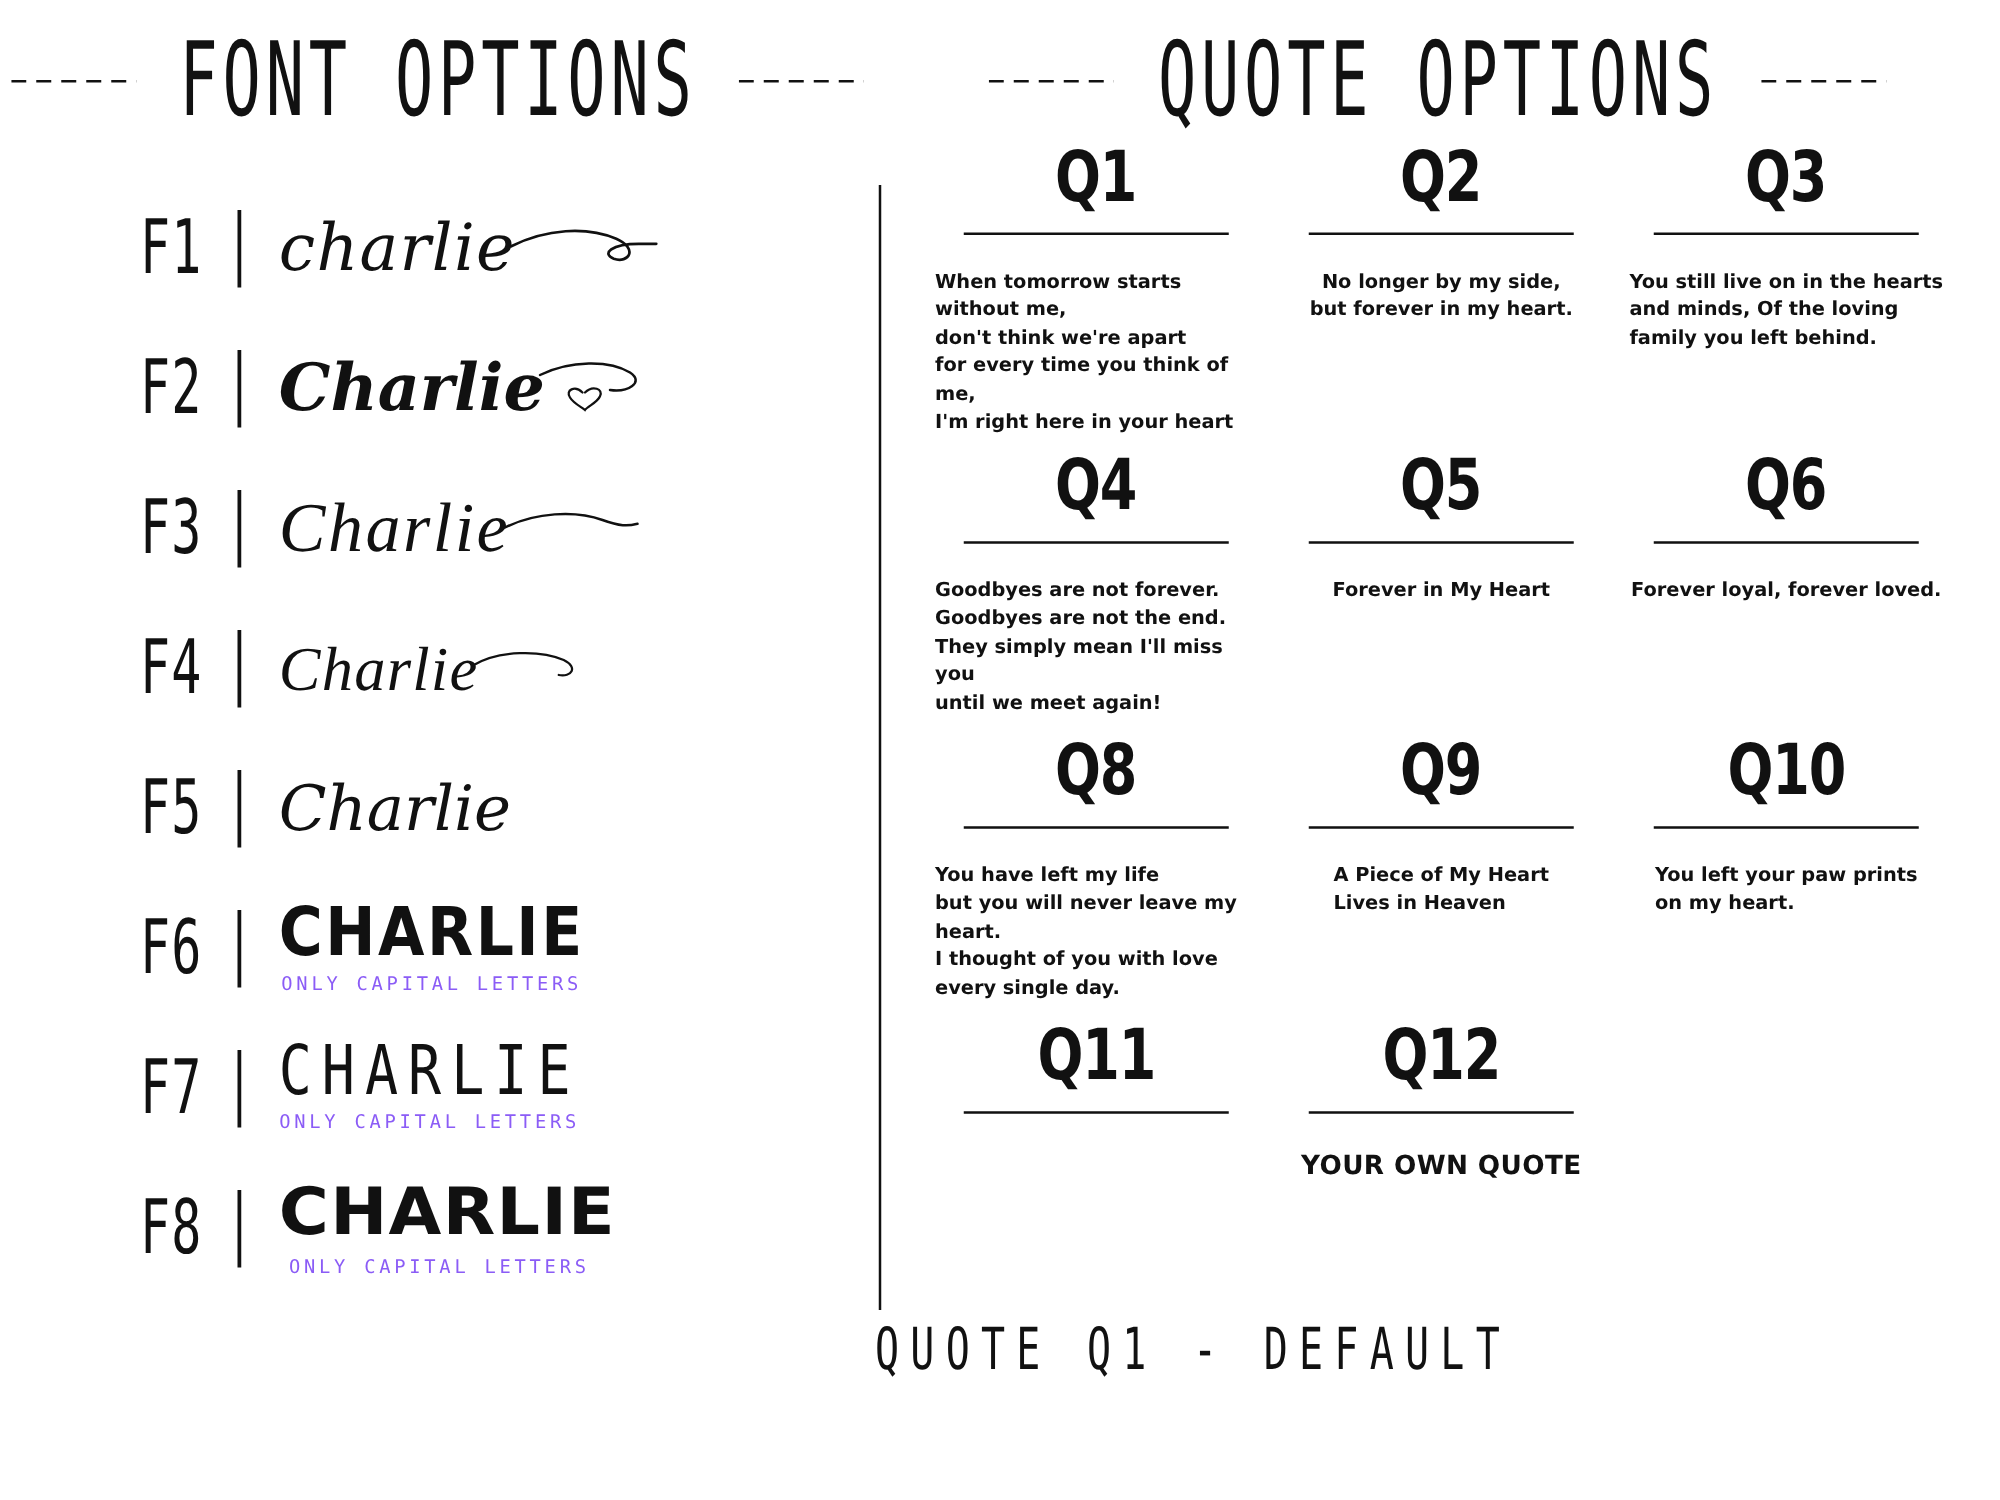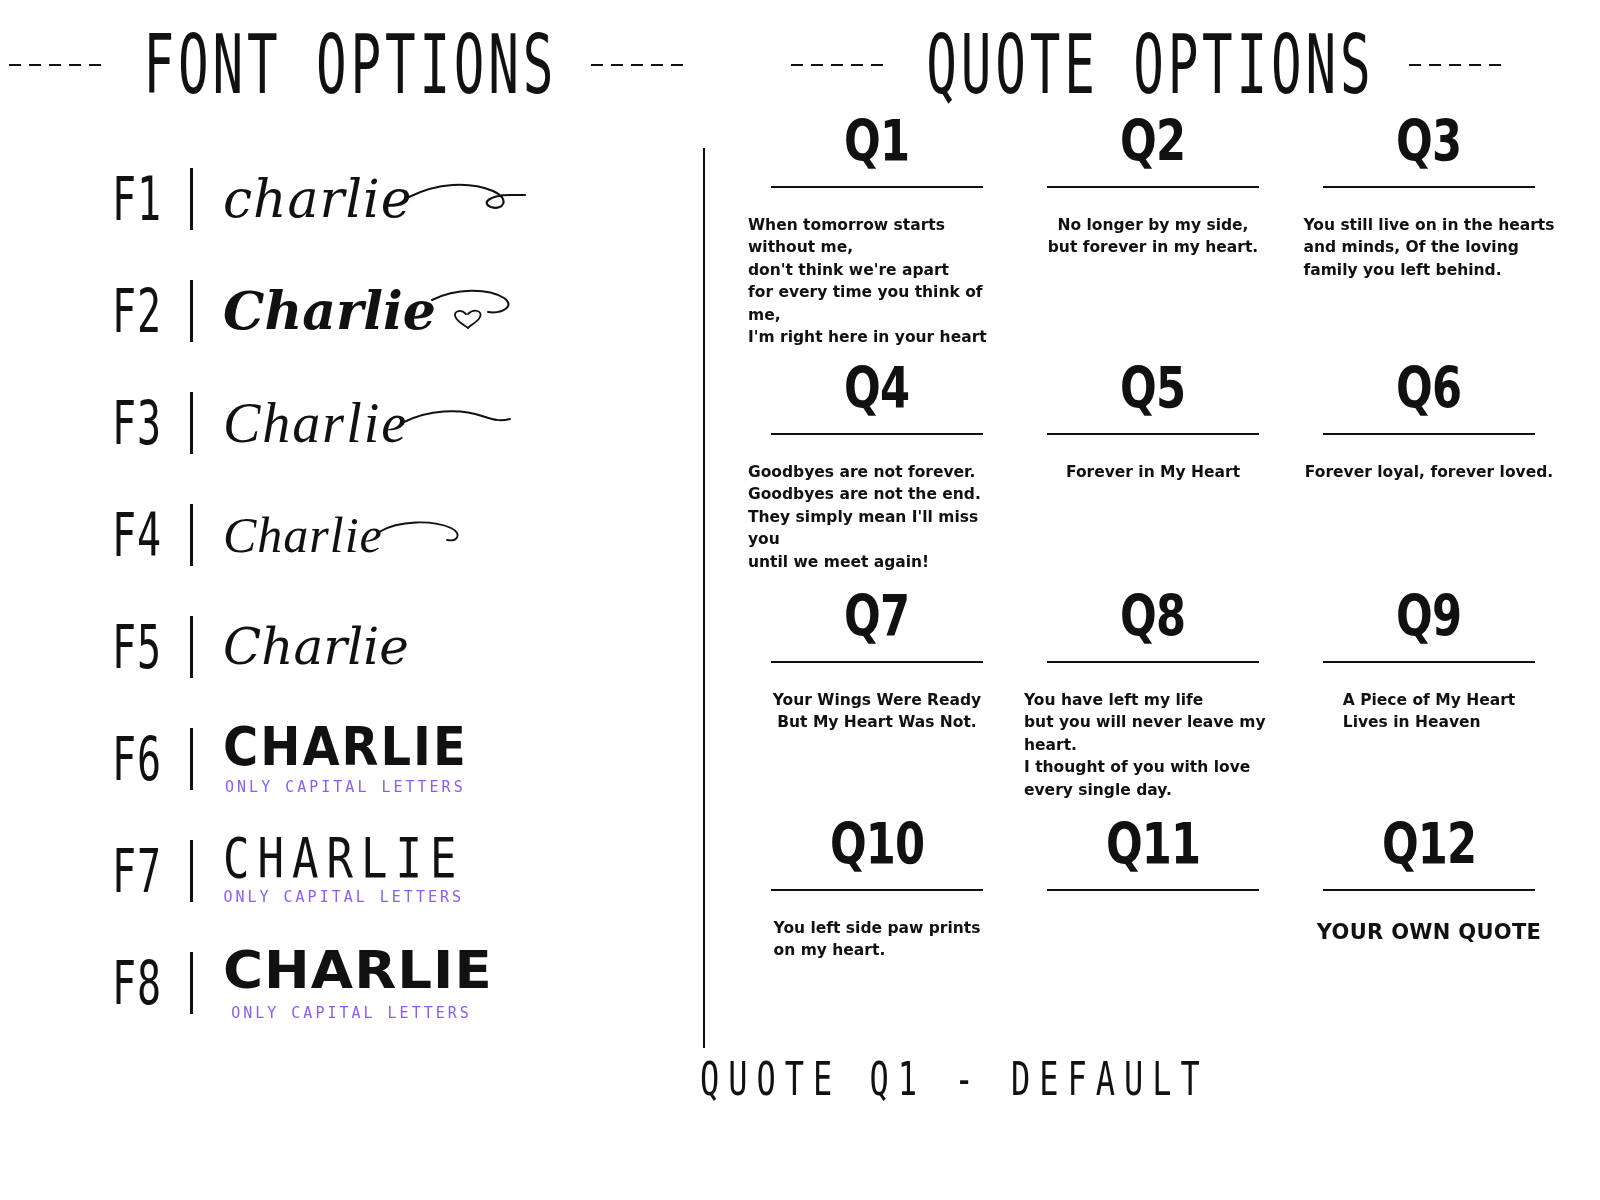--- a/index.html
+++ b/index.html
@@ -409,47 +409,41 @@
         <span class="q-rule"></span>
         <span class="q-text">Forever in My Heart</span>
       </div>
 
       <div class="quote-cell">
         <span class="q-code">Q6</span>
         <span class="q-rule"></span>
         <span class="q-text">Forever loyal, forever loved.</span>
       </div>
 
-      <div class="quote-cell">
-        <span class="q-code">Q7</span>
-        <span class="q-rule"></span>
-        <span class="q-text">Your Wings Were Ready
-But My Heart Was Not.</span>
-      </div>
 
       <div class="quote-cell">
         <span class="q-code">Q8</span>
         <span class="q-rule"></span>
         <span class="q-text left">You have left my life
 but you will never leave my heart.
 I thought of you with love
 every single day.</span>
       </div>
 
       <div class="quote-cell">
         <span class="q-code">Q9</span>
         <span class="q-rule"></span>
         <span class="q-text left">A Piece of My Heart
 Lives in Heaven</span>
       </div>
 
       <div class="quote-cell">
         <span class="q-code">Q10</span>
         <span class="q-rule"></span>
-        <span class="q-text left">You left side paw prints
+        <span class="q-text left">You left your paw prints
 on my heart.</span>
       </div>
 
       <div class="quote-cell">
         <span class="q-code">Q11</span>
         <span class="q-rule"></span>
       </div>
 
       <div class="quote-cell">
         <span class="q-code">Q12</span>

